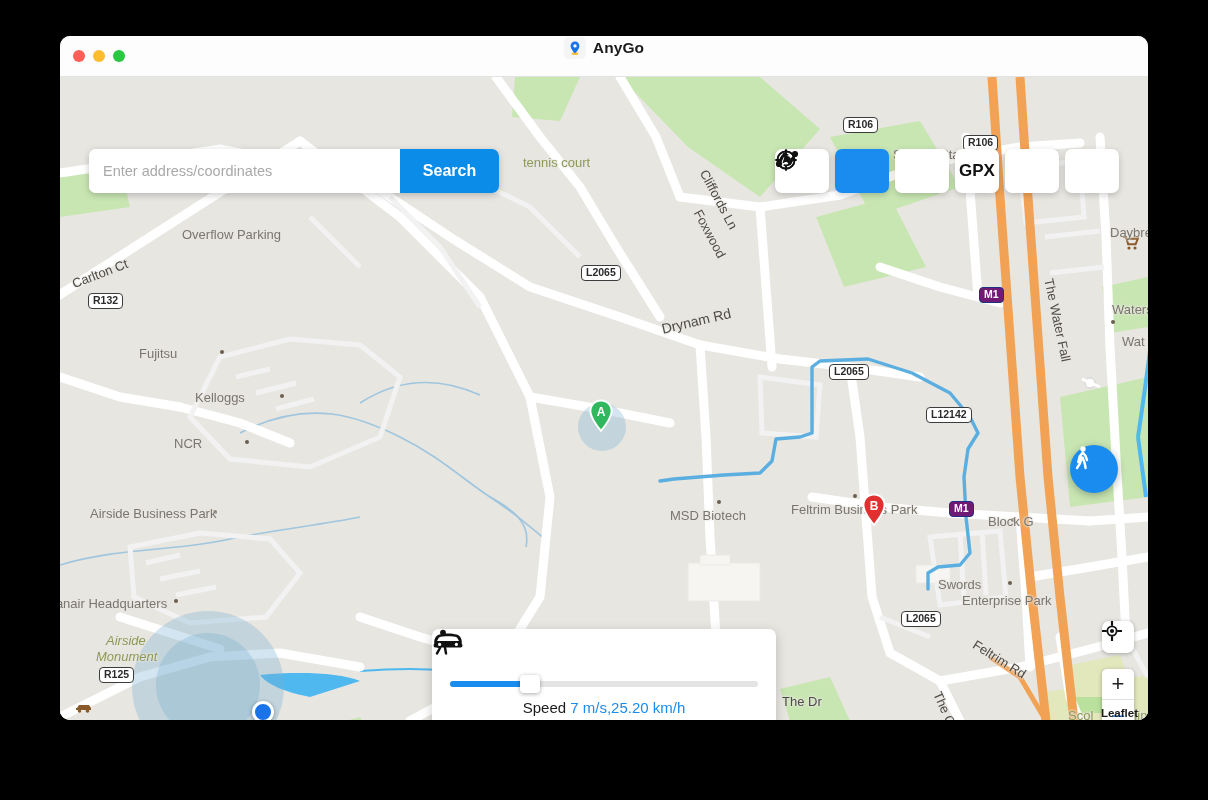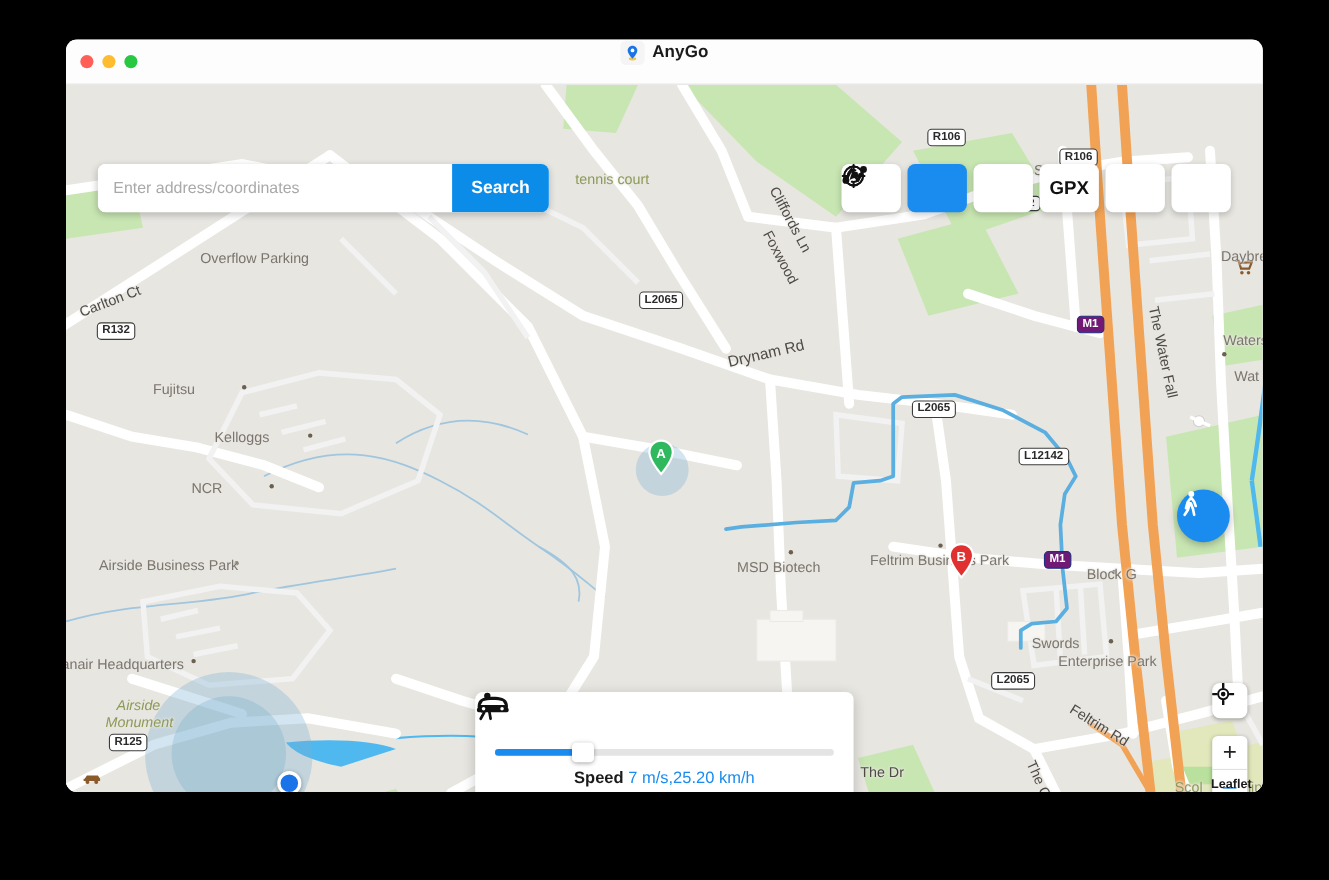--- a/index.html
+++ b/index.html
@@ -42,29 +42,29 @@
           padding:1px 4px;line-height:1.1;white-space:nowrap;}
   .shield.m{background:#701a75;color:#fff;border-color:#203080;}
 
   
   .searchbar{position:absolute;left:29px;top:72px;display:flex;width:410px;height:44px;
              border-radius:7px;overflow:hidden;box-shadow:0 2px 7px rgba(0,0,0,.22);
              background:#fff;}
   .search-input{flex:1;border:none;outline:none;padding:0 14px;font-size:14.5px;
                 color:#4d7c0f;font-family:"Liberation Sans",sans-serif;background:#fff;}
   .search-input::placeholder{color:#a9a9a9;}
-  .search-btn{width:88px;background:#0c8ce9;color:#fff;border:none;font-size:16px;
+  .search-btn{width:99px;background:#0c8ce9;color:#fff;border:none;font-size:16px;
               font-weight:700;cursor:pointer;font-family:"Liberation Sans",sans-serif;}
 
   
   .toolbar{position:absolute;right:29px;top:72px;display:flex;gap:6px;}
   .tbtn{width:54px;height:44px;background:#fff;border-radius:7px;border:none;
         display:flex;align-items:center;justify-content:center;cursor:pointer;
         box-shadow:0 2px 6px rgba(0,0,0,.2);}
-  .tbtn.wide{width:54px;font-size:17px;font-weight:700;color:#111;
+  .tbtn.wide{width:44px;font-size:17px;font-weight:700;color:#111;
              font-family:"Liberation Sans",sans-serif;}
   .tbtn.active{background:#1a8cf0;}
 
   
   .walkbadge{position:absolute;left:1010px;top:368px;width:48px;height:48px;border-radius:50%;
              background:#1a8cf0;display:flex;align-items:center;justify-content:center;
              box-shadow:0 2px 8px rgba(0,0,0,.3);cursor:pointer;}
   .locbtn{position:absolute;right:14px;top:544px;width:32px;height:32px;background:#fff;
           border-radius:7px;display:flex;align-items:center;justify-content:center;
           cursor:pointer;box-shadow:0 1px 4px rgba(0,0,0,.3);}
@@ -78,21 +78,21 @@
   
   .speedpanel{position:absolute;left:372px;bottom:-14px;width:344px;height:106px;background:#fff;
               border-radius:7px;box-shadow:0 3px 12px rgba(0,0,0,.2);padding:14px 18px 0;
               box-sizing:border-box;}
   .sp-icons{display:flex;justify-content:space-between;align-items:flex-start;height:30px;}
   .sp-track{position:relative;margin-top:8px;height:6px;background:#e4e4e4;border-radius:3px;}
   .sp-fill{position:absolute;left:0;top:0;height:6px;background:#1a8cf0;border-radius:3px;}
   .sp-thumb{position:absolute;top:-6px;width:20px;height:18px;background:#fff;border-radius:4px;
             box-shadow:0 1px 4px rgba(0,0,0,.35);cursor:pointer;}
   .sp-text{margin-top:12px;text-align:center;font-size:15px;color:#1b1b1b;}
-  .sp-text b{font-weight:700;}
+  .sp-text b{font-weight:400;}
   .sp-val{color:#1a8cf0;}
 
   
   .marker{position:absolute;}
   .halo{position:absolute;border-radius:50%;background:rgba(120,175,210,.33);}
 </style>
 </head>
 <body>
 
 <div class="desktop">

